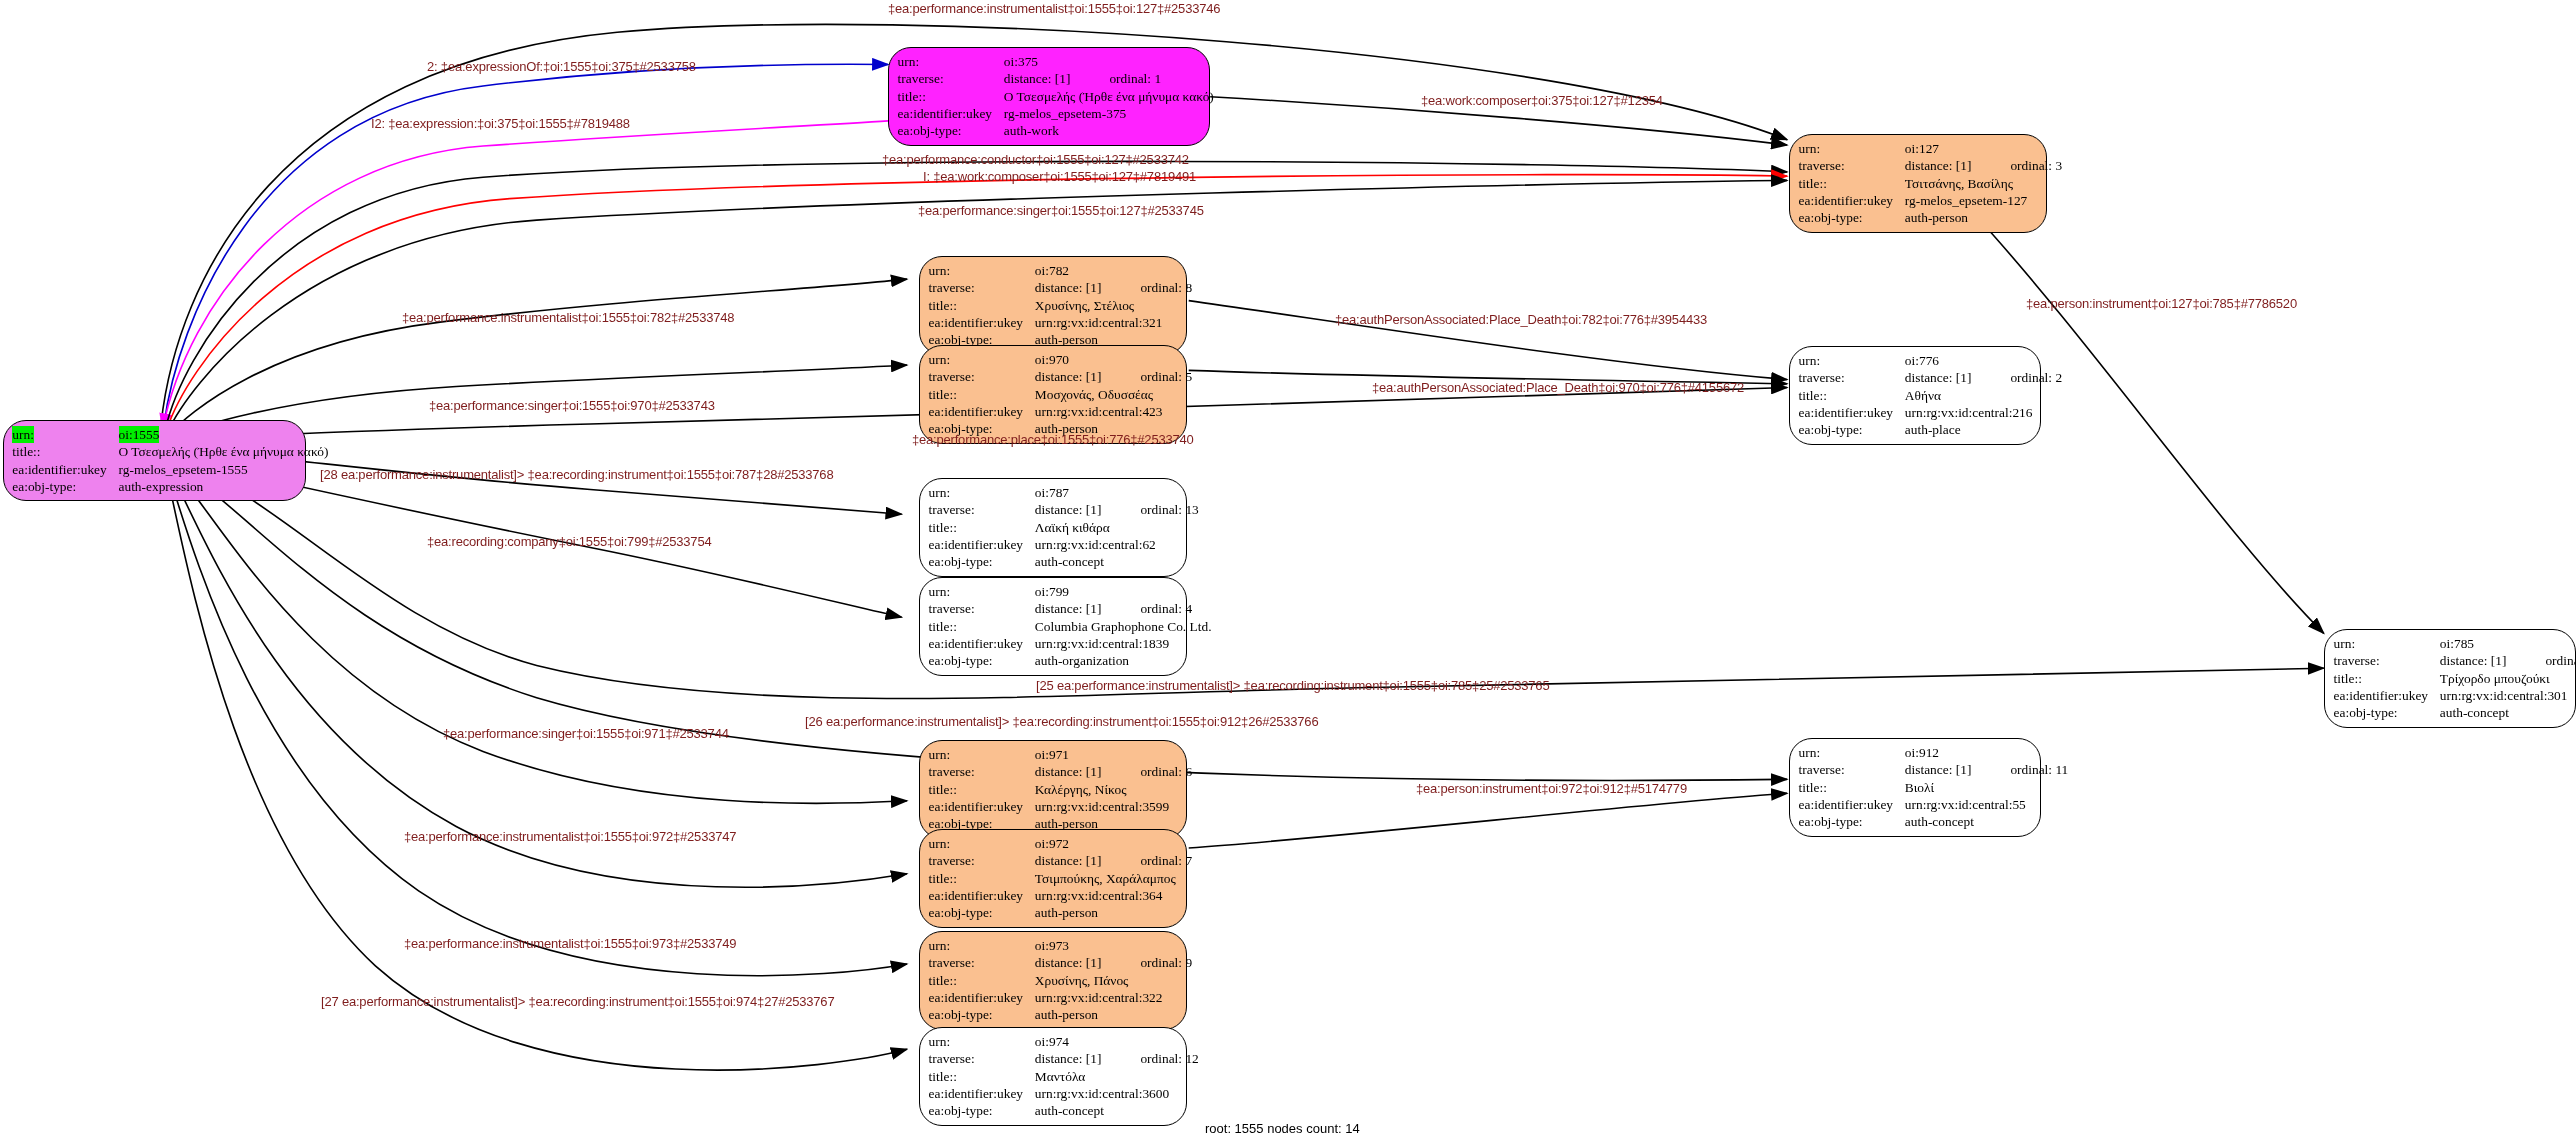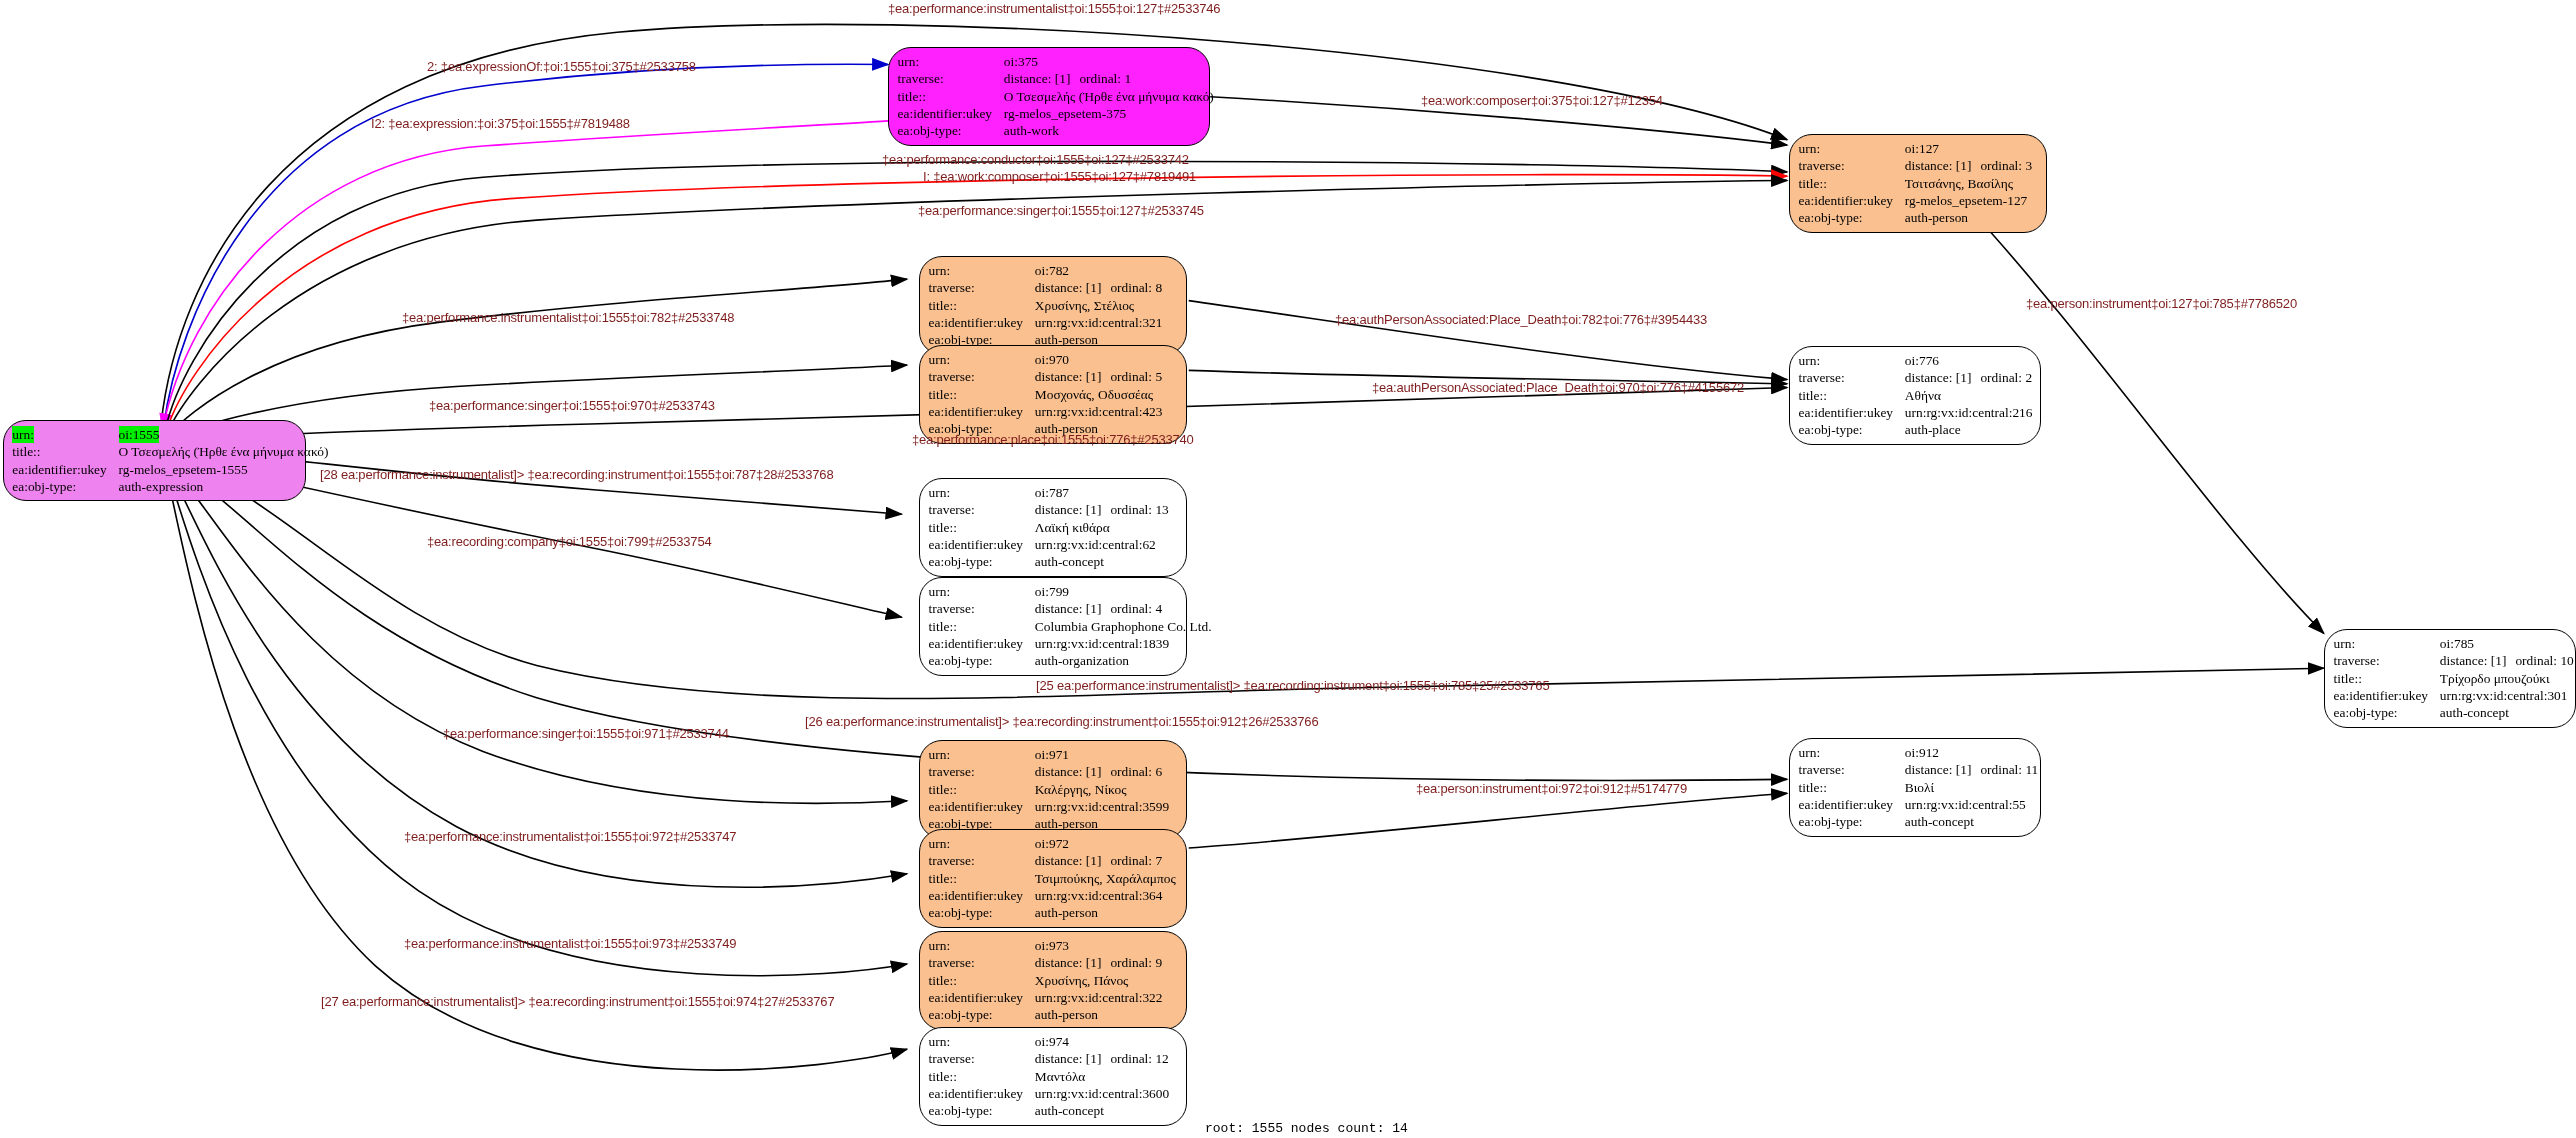--- a/index.html
+++ b/index.html
@@ -41,40 +41,40 @@
     padding: 0 0 0 0;
     vertical-align: top;
   }
   .node td.k {
     padding-right: 11.8px;
   }
   .node td.v {
     white-space: nowrap;
   }
   .node .ord {
-    padding-left: 9px;
+    padding-left: 39px;
   }
   .node.orange { background: #fac090; }
   .node.magenta { background: #ff22ff; }
   .node.violet { background: #ee82ee; }
   .hl-green {
     background: #00ee00;
     display: inline-block;
   }
   .edge-label {
     position: absolute;
     font-family: Liberation Sans, sans-serif;
     font-size: 13px;
     color: #7f1d1d;
     white-space: nowrap;
     letter-spacing: -0.2px;
   }
   .footer-label {
     position: absolute;
-    font-family: Liberation Mono, monospace;
+    font-family: Liberation Sans, sans-serif;
     font-size: 13px;
     color: #000;
     white-space: nowrap;
   }
 </style>
 </head>
 <body>
 
 <div id="canvas">
 

